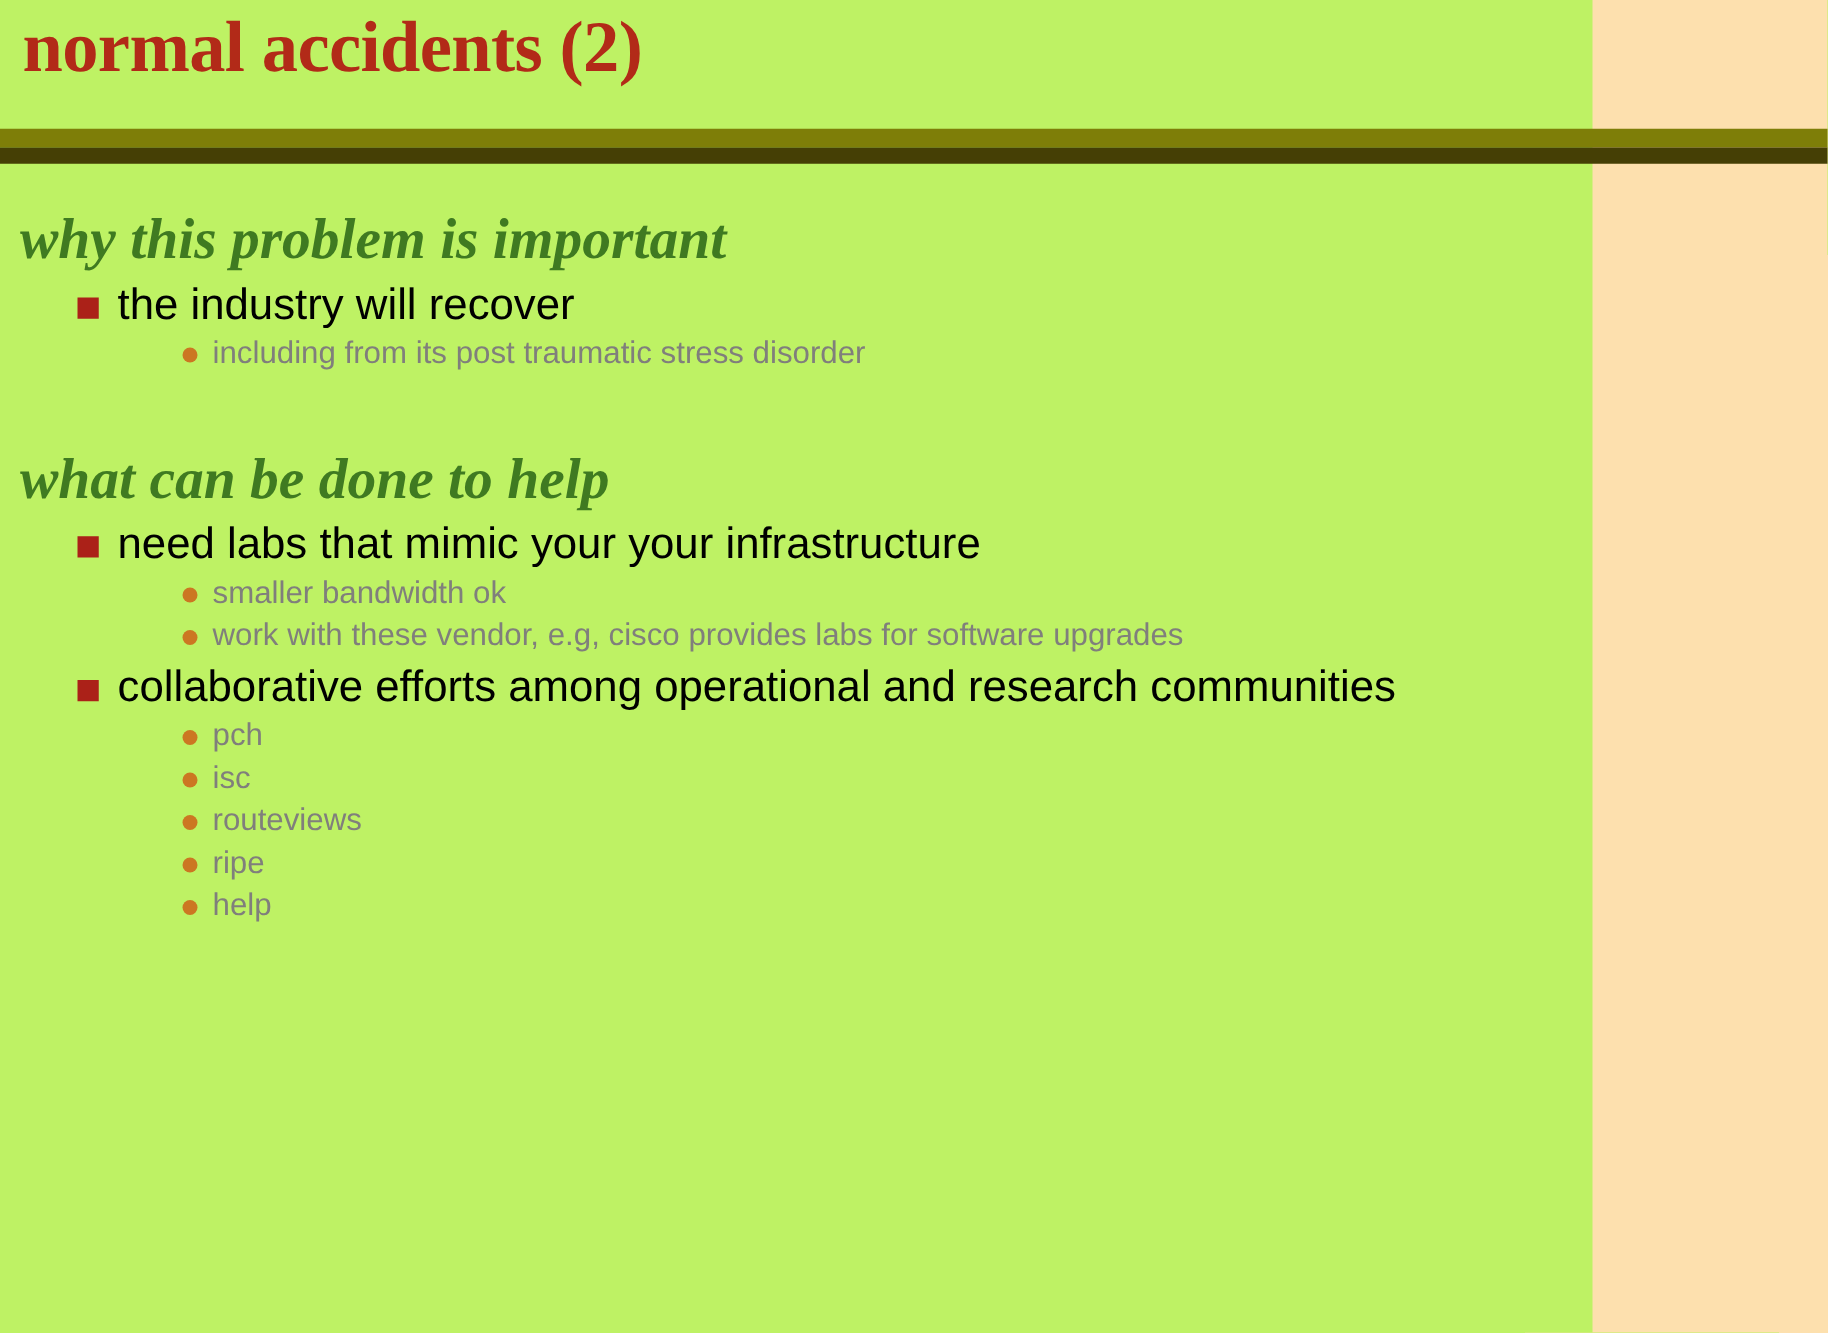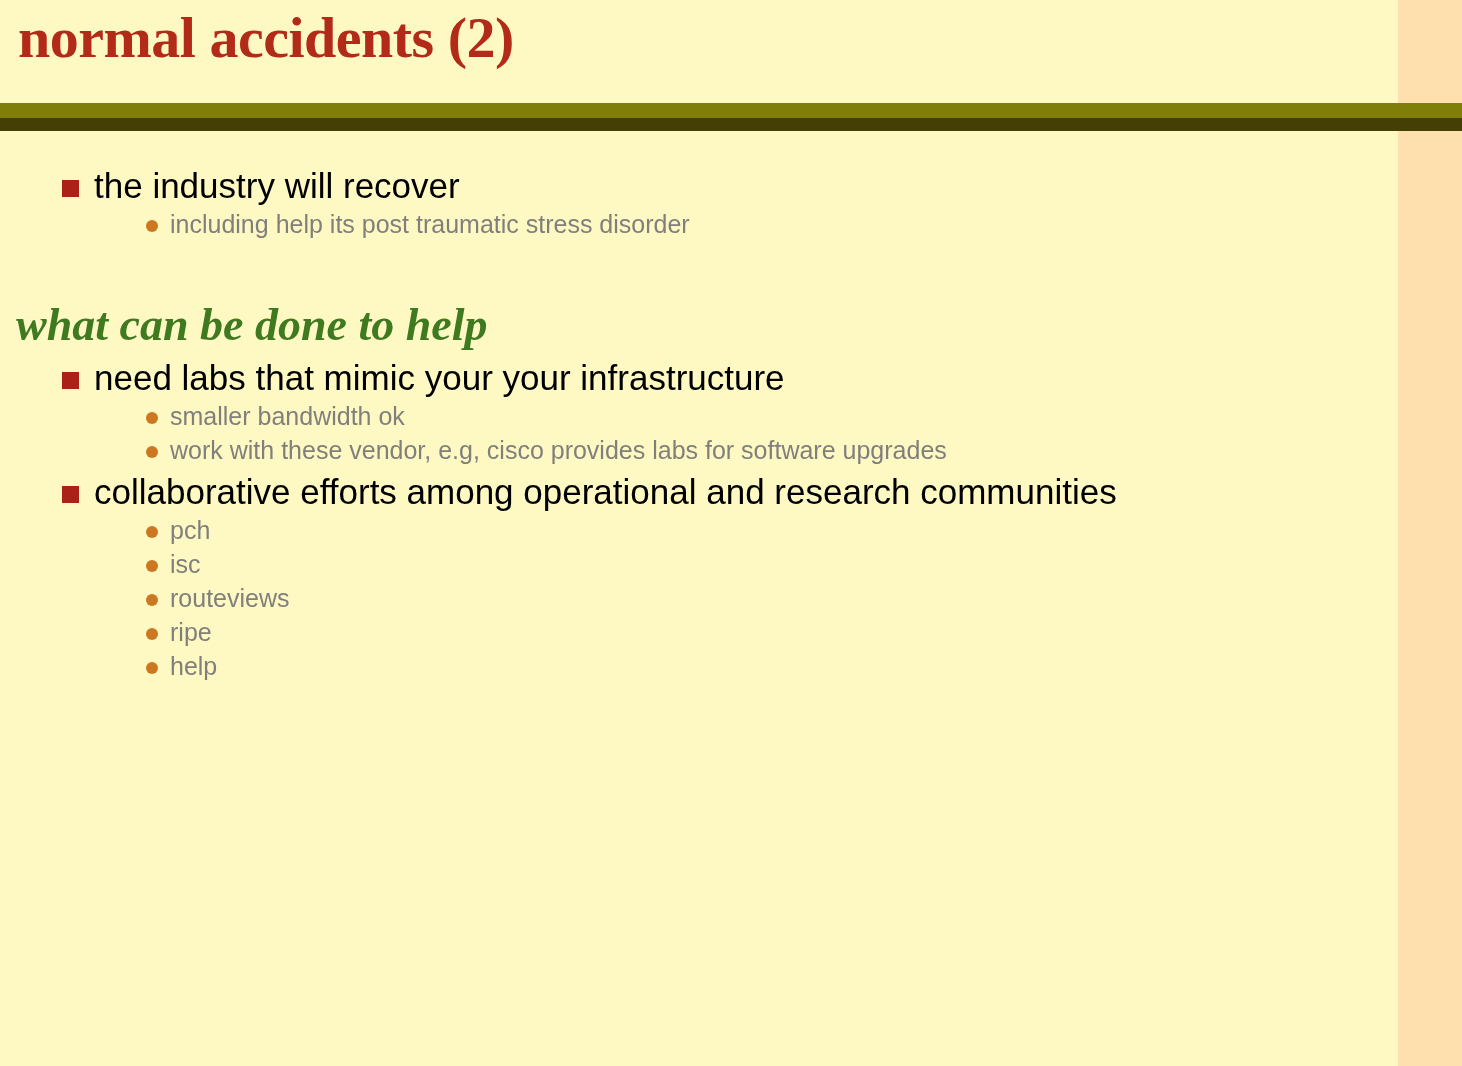--- a/index.html
+++ b/index.html
@@ -9,23 +9,23 @@
   body {
     width: 1462px;
     height: 1066px;
     background: #FDE0AE;
     font-family: "Liberation Sans", sans-serif;
     overflow: hidden;
   }
 
   .slide {
     position: relative;
-    width: 1398px;
+    width: 1274px;
     height: 1066px;
-    background: #fef9c3;
+    background: #bef264;
     box-sizing: border-box;
   }
 
   
   .slide-title {
     position: absolute;
     left: 18px;
     top: 6px;
     font-family: "Liberation Serif", "DejaVu Serif", serif;
     font-weight: bold;
@@ -140,30 +140,31 @@
   <div class="slide-title">normal accidents (2)</div>
 
   <div class="rule-wrap">
     <div class="rule-top"></div>
     <div class="rule-bottom"></div>
   </div>
 
   <div class="body">
 
     <div class="section">
+      <div class="section-heading">why this problem is important</div>
 
       <ul class="lvl1">
 
         <li class="b1">
           <span class="sq"></span>
           <span class="b1-text">the industry will recover</span>
           <ul class="lvl2">
             <li class="b2">
               <span class="dot"></span>
-              <span class="b2-text">including help its post traumatic stress disorder</span>
+              <span class="b2-text">including from its post traumatic stress disorder</span>
             </li>
           </ul>
         </li>
 
 
 
       </ul>
     </div>
 
     <div class="section">

